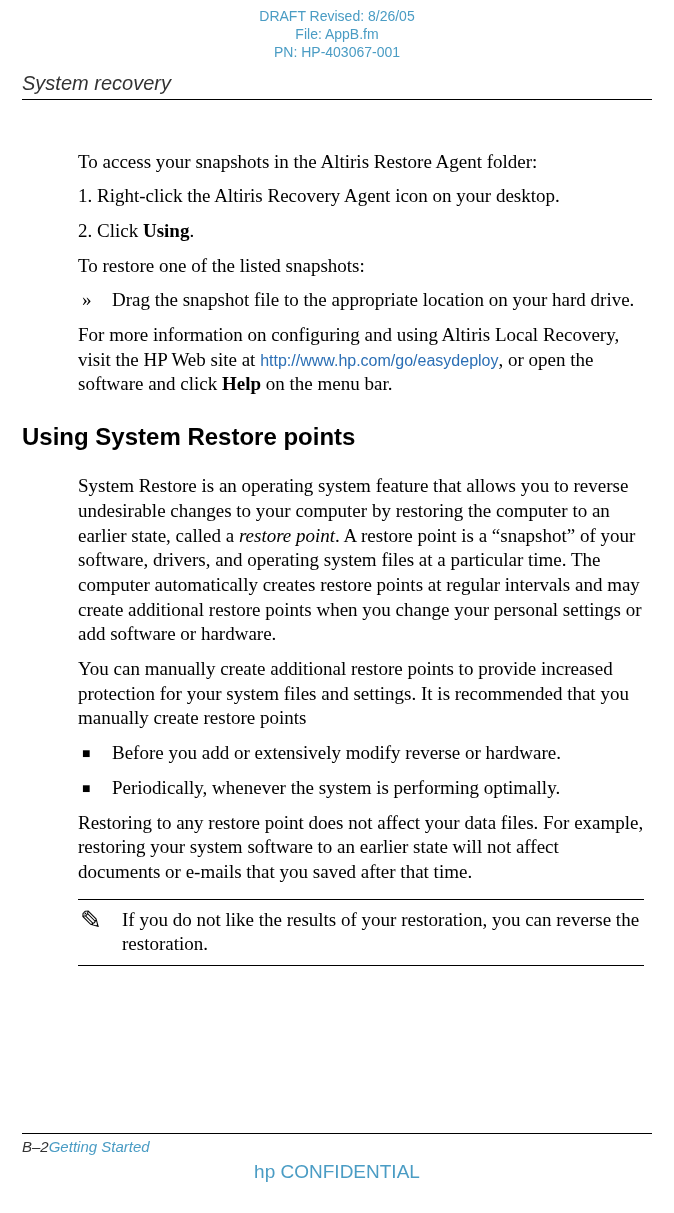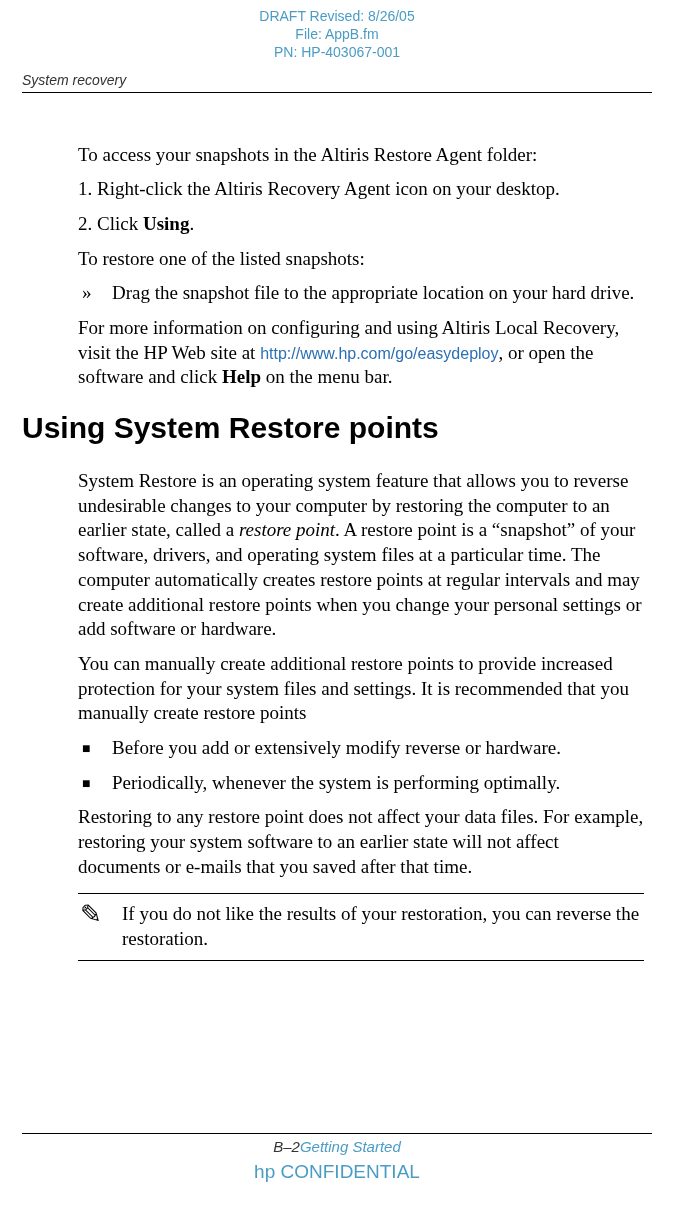--- a/index.html
+++ b/index.html
@@ -17,21 +17,21 @@
     text-align: center;
     color: #4a9cc4;
     font-family: Arial, Helvetica, sans-serif;
     font-size: 14px;
     line-height: 1.3;
     padding-top: 7px;
   }
   .running-header {
     font-family: Arial, Helvetica, sans-serif;
     font-style: italic;
-    font-size: 14px;
+    font-size: 20px;
     color: #333;
     padding-left: 22px;
     margin-top: 10px;
   }
   .header-rule {
     border: none;
     border-top: 1px solid #000;
     margin: 4px 22px 0 22px;
   }
   .content {
@@ -71,22 +71,22 @@
   .link {
     color: #2b6fb5;
     font-family: Arial, Helvetica, sans-serif;
     font-size: 16px;
   }
   .bold { font-weight: bold; }
   .italic { font-style: italic; }
   h1.section {
     font-family: Arial, Helvetica, sans-serif;
     font-weight: bold;
-    font-size: 30px;
-    margin: 18px 0 22px -56px;
+    font-size: 24px;
+    margin: 24px 0 22px -56px;
   }
   .note-wrap {
     border-top: 1px solid #000;
     border-bottom: 1px solid #000;
     margin-top: 14px;
     padding: 8px 0;
     display: flex;
   }
   .note-icon {
     width: 42px;
@@ -106,21 +106,21 @@
     left: 22px;
     right: 22px;
   }
   .footer-rule {
     border: none;
     border-top: 1px solid #000;
     margin: 0 0 4px 0;
   }
   .footer-row {
     display: flex;
-    justify-content: center;
+    justify-content: flex-start;
     font-family: Arial, Helvetica, sans-serif;
     font-style: italic;
     font-size: 15px;
   }
   .footer-left { color: #333; }
   .footer-right { color: #4a9cc4; }
   .confidential {
     text-align: center;
     color: #4a9cc4;
     font-family: Arial, Helvetica, sans-serif;

